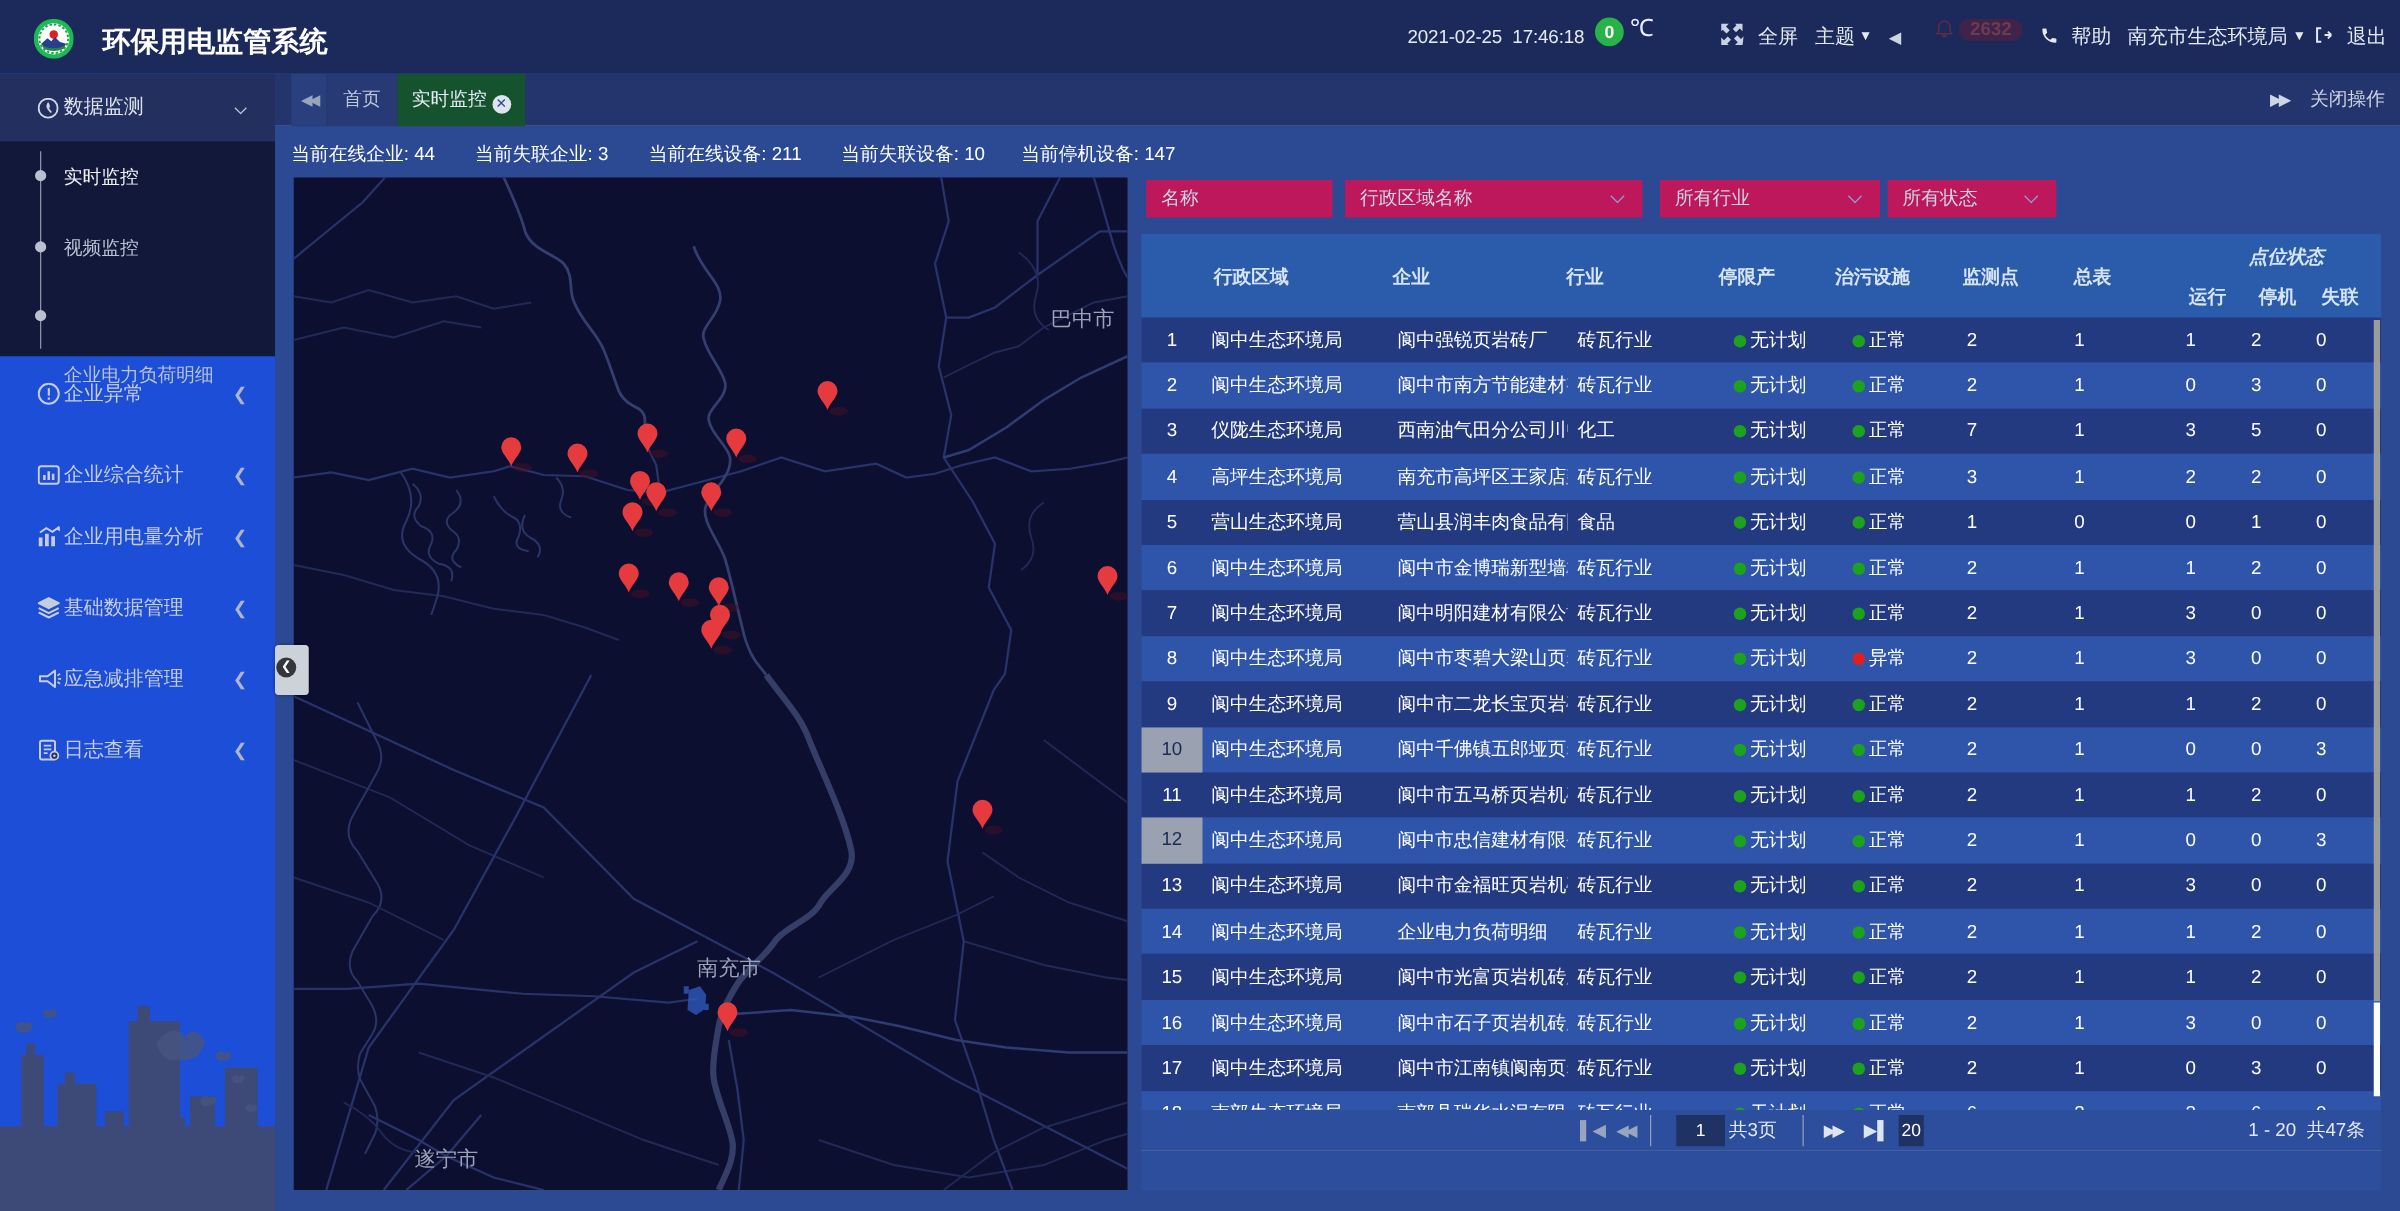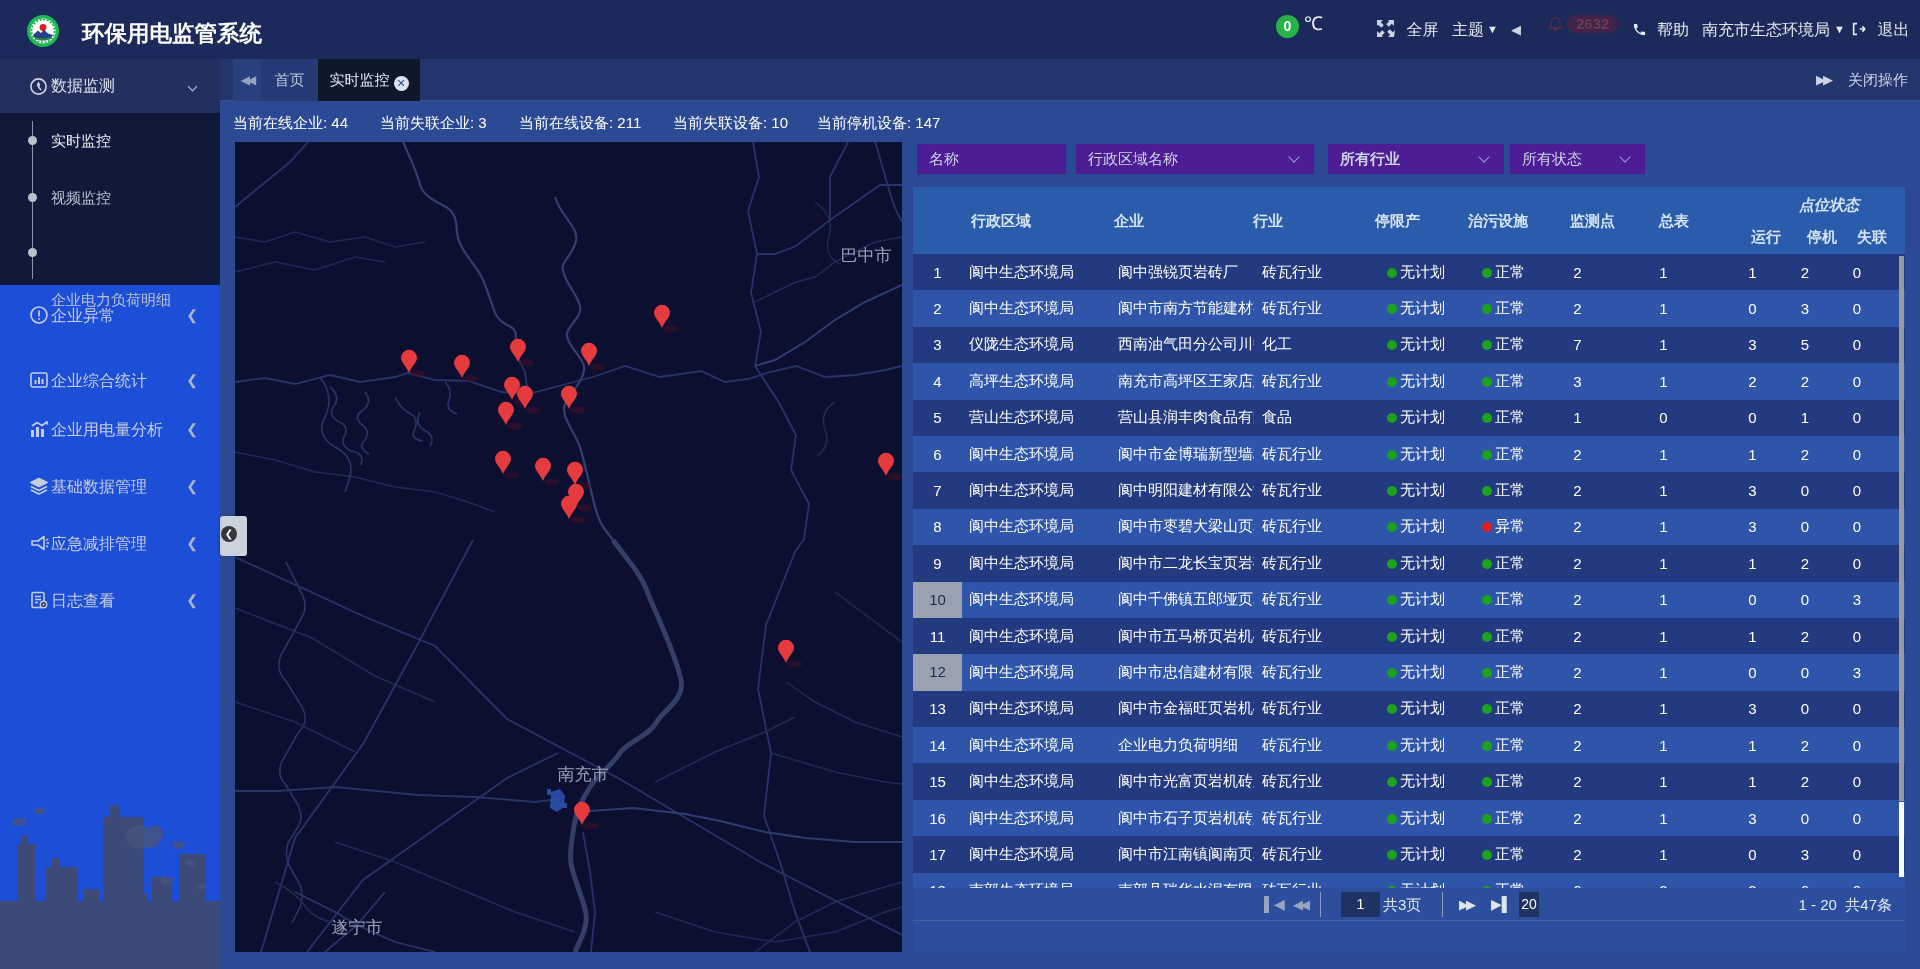--- a/index.html
+++ b/index.html
@@ -22,21 +22,21 @@
 .micon { position:absolute; left:30px; top:19px; }
 
 #main { position:absolute; left:220px; top:59px; width:1700px; height:910px; background:#2c4a94; }
 #tabbar { position:absolute; left:0; top:0; width:1700px; height:42px; background:#24356e; border-bottom:1px solid #3c508d; }
 .tbtn { position:absolute; top:0; height:42px; }
 #stats { position:absolute; left:13px; top:42px; width:1687px; height:41px; color:#fff; font-size:15px; }
 .stat { position:absolute; top:13px; white-space:nowrap; }
 
 #map { position:absolute; left:15px; top:83px; width:667px; height:810px; background:#0d0f31; }
 
-.fbox { position:absolute; top:85px; height:30px; background:#4c1d95; color:#ccd5e7; font-size:15px; line-height:30px; }
+.fbox { position:absolute; top:85px; height:30px; background:#be185d; color:#ccd5e7; font-size:15px; line-height:30px; }
 .chevd { position:absolute; right:16px; top:9px; width:8px; height:8px; border-right:1.8px solid #8fa3cf; border-bottom:1.8px solid #8fa3cf; transform:rotate(45deg); }
 #table { position:absolute; left:693px; top:128px; width:992px; height:701px; overflow:hidden; font-size:15px; color:#fff; }
 #thead { position:absolute; left:0; top:0; width:992px; height:67px; background:#2b5cab; font-weight:bold; color:#d6e4f8; }
 .th { position:absolute; font-size:15px; }
 #tbody { position:absolute; left:0; top:67px; width:992px; height:634px; overflow:hidden; }
 .tr { display:flex; height:36.4px; align-items:center; }
 .tr.odd  { background:#243a80; }
 .tr.even { background:#2e55a9; }
 .td { flex:none; white-space:nowrap; overflow:hidden; }
 .c0 { width:49px; text-align:center; }
@@ -63,20 +63,21 @@
 <div id="header">
   <svg id="logo" width="32" height="32" viewBox="0 0 32 32">
     <circle cx="16" cy="16" r="16" fill="#1db954"></circle>
     <circle cx="16" cy="16" r="12.5" fill="#fff"></circle>
     <circle cx="16" cy="16" r="11.5" fill="none" stroke="#18a94a" stroke-width="1.6" stroke-dasharray="2 1.6"></circle>
     <circle cx="16" cy="12.5" r="3.4" fill="#e02020"></circle>
     <path d="M6 20 L11 15.5 L14 18 L17 14.5 L21 18.5 L26 20 L24 23 Q16 27 8 23 Z" fill="#27408b"></path>
     <path d="M7 21.5 Q16 25.5 25 21.5 L24 24 Q16 27.5 8 24 Z" fill="#1f8a3d"></path>
   </svg>
   <div id="title">环保用电监管系统</div>
+  <div class="hitem" style="left:1126px;font-size:15px;letter-spacing:-0.1px;">2021-02-25&nbsp; 17:46:18</div>
   <div class="hitem" style="left:1276px;top:12px;height:23px;line-height:23px;"><span style="display:inline-block;width:23px;height:23px;border-radius:50%;background:#27b348;color:#fff;text-align:center;line-height:23px;font-size:14px;font-weight:bold;">0</span><span style="margin-left:5px;font-size:19px;color:#eef;vertical-align:1px;">℃</span></div>
   <div class="hitem" style="left:1376px;">
     <svg width="19" height="19" viewBox="0 0 19 19" style="vertical-align:-3px">
         <g fill="#c9d2e2">
           <path d="M1,1 h6 l-2.2,2.2 3,3 -2.6,2.6 -3,-3 L1,7 Z"></path>
           <path d="M18,1 v6 l-2.2,-2.2 -3,3 -2.6,-2.6 3,-3 L12,1 Z"></path>
           <path d="M1,18 v-6 l2.2,2.2 3,-3 2.6,2.6 -3,3 L7,18 Z"></path>
           <path d="M18,18 h-6 l2.2,-2.2 -3,-3 2.6,-2.6 3,3 2.2,-2.2 Z"></path>
         </g>
       </svg>
@@ -204,21 +205,21 @@
       <path d="M0 18 q9 -11 15 -3 q7 -7 11 3 q-4 11 -13 9 q-10 3 -13 -9z" transform="translate(185,216) scale(0.42)"></path>
       <path d="M0 18 q9 -11 15 -3 q7 -7 11 3 q-4 11 -13 9 q-10 3 -13 -9z" transform="translate(160,232) scale(0.5)"></path>
       <path d="M0 18 q9 -11 15 -3 q7 -7 11 3 q-4 11 -13 9 q-10 3 -13 -9z" transform="translate(196,240) scale(0.38)"></path>
     </g>
   </svg>
 </div>
 <div id="main">
   <div id="tabbar">
     <div class="tbtn" style="left:13px;width:28px;background:#2a3f7d;color:#9aa5bd;text-align:center;line-height:42px;font-size:12px;letter-spacing:-3px;">◀◀</div>
     <div class="tbtn" style="left:41px;width:57px;background:#273a76;color:#bcc6db;text-align:center;line-height:42px;font-size:15px;">首页</div>
-    <div class="tbtn" style="left:98px;width:102px;background:#0f172a;color:#e4eaf4;text-align:center;line-height:42px;font-size:15px;">实时监控 <span style="display:inline-block;width:15px;height:15px;border-radius:50%;background:#dfe5ef;color:#2c4c95;font-size:11px;line-height:15px;vertical-align:-2px;">✕</span></div>
+    <div class="tbtn" style="left:98px;width:102px;background:#14532d;color:#e4eaf4;text-align:center;line-height:42px;font-size:15px;">实时监控 <span style="display:inline-block;width:15px;height:15px;border-radius:50%;background:#dfe5ef;color:#2c4c95;font-size:11px;line-height:15px;vertical-align:-2px;">✕</span></div>
     <div class="tbtn" style="left:1588px;width:30px;color:#cdd5e6;text-align:center;line-height:42px;font-size:13px;letter-spacing:-3px;">▶▶</div>
     <div class="tbtn" style="left:1628px;color:#ccd4e4;line-height:42px;font-size:15px;">关闭操作</div>
   </div>
   <div id="stats">
     <span class="stat" style="left:0px">当前在线企业: 44</span>
     <span class="stat" style="left:147px">当前失联企业: 3</span>
     <span class="stat" style="left:286px">当前在线设备: 211</span>
     <span class="stat" style="left:440px">当前失联设备: 10</span>
     <span class="stat" style="left:584px">当前停机设备: 147</span>
   </div>
@@ -309,21 +310,21 @@
     <use href="#pin" x="334" y="377"></use>
     <use href="#pin" x="651" y="334"></use>
     <use href="#pin" x="551" y="521"></use>
     <use href="#pin" x="347" y="683"></use>
   </svg>
   </div>
   <div style="position:absolute;left:0;top:457px;width:27px;height:40px;background:#ccd2da;border-radius:3px;box-shadow:0 0 3px rgba(0,0,0,.4);"></div>
   <div style="position:absolute;left:1px;top:467px;width:16px;height:16px;border-radius:50%;background:#35363c;color:#fff;text-align:center;line-height:15px;font-size:10px;">❮</div>
   <div class="fbox" style="left:697px;width:149px;padding-left:12px;">名称</div>
   <div class="fbox" style="left:856px;width:238px;padding-left:12px;">行政区域名称<span class="chevd"></span></div>
-  <div class="fbox" style="left:1108px;width:176px;padding-left:12px;font-weight:bold;">所有行业<span class="chevd"></span></div>
+  <div class="fbox" style="left:1108px;width:176px;padding-left:12px;">所有行业<span class="chevd"></span></div>
   <div class="fbox" style="left:1290px;width:135px;padding-left:12px;">所有状态<span class="chevd"></span></div>
   <div id="table">
     <div id="thead">
       <span class="th" style="left:58px;top:25px;">行政区域</span>
       <span class="th" style="left:201px;top:25px;">企业</span>
       <span class="th" style="left:340px;top:25px;">行业</span>
       <span class="th" style="left:462px;top:25px;">停限产</span>
       <span class="th" style="left:555px;top:25px;">治污设施</span>
       <span class="th" style="left:657px;top:25px;">监测点</span>
       <span class="th" style="left:746px;top:25px;">总表</span>

